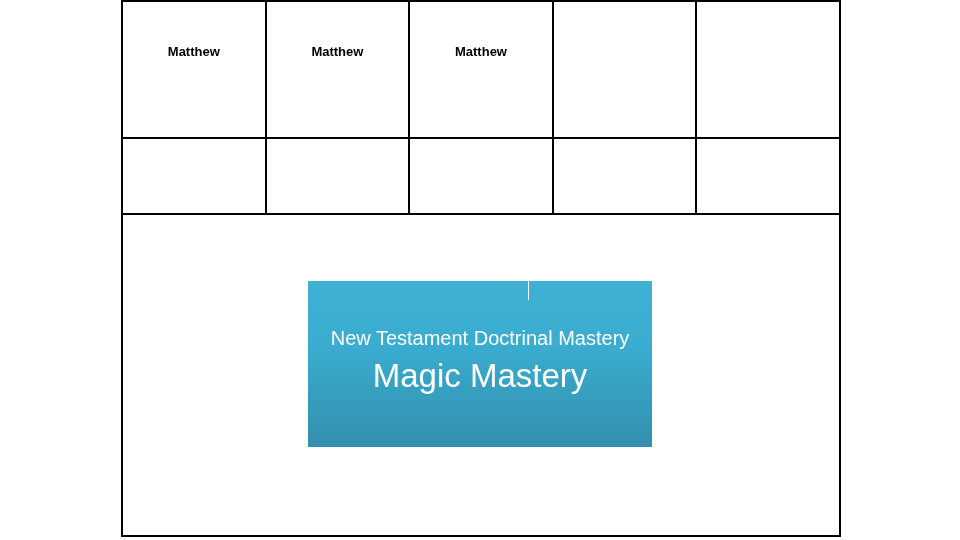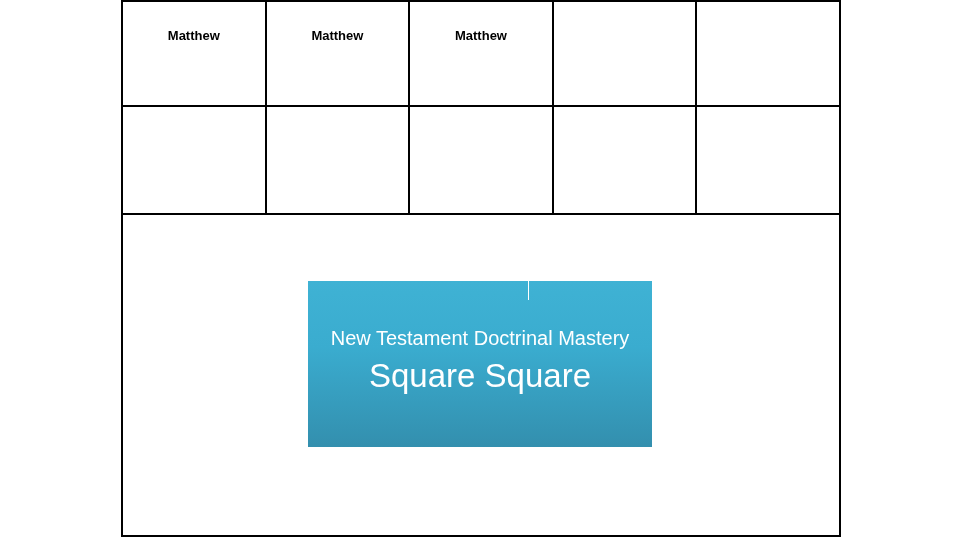--- a/index.html
+++ b/index.html
@@ -29,21 +29,21 @@
     position: absolute;
     left: 121px;
     top: 0px;
     width: 720px;
     height: 215px;
     border-collapse: collapse;
     table-layout: fixed;
   }
   .square-table td {
     border: 2px solid #000000;
-    padding: 0;
+    padding: 16px;
     vertical-align: top;
     background: #ffffff;
   }
   .square-table tr.row-1 td { height: 103px; }
   .square-table tr.row-2 td { height: 108px; }
 
   .cell-text {
     display: block;
     font-size: 13px;
     font-weight: bold;
@@ -159,16 +159,16 @@
           </td>
       </tr>
     </tbody>
   </table>
 
   <div class="lower-region"></div>
 
   <div class="title-card">
     <div class="caret"></div>
     <div class="subtitle">New Testament Doctrinal Mastery</div>
-    <div class="maintitle">Square Square</div>
+    <div class="maintitle">Magic Mastery</div>
   </div>
 
 </div>
 
 </body></html>

